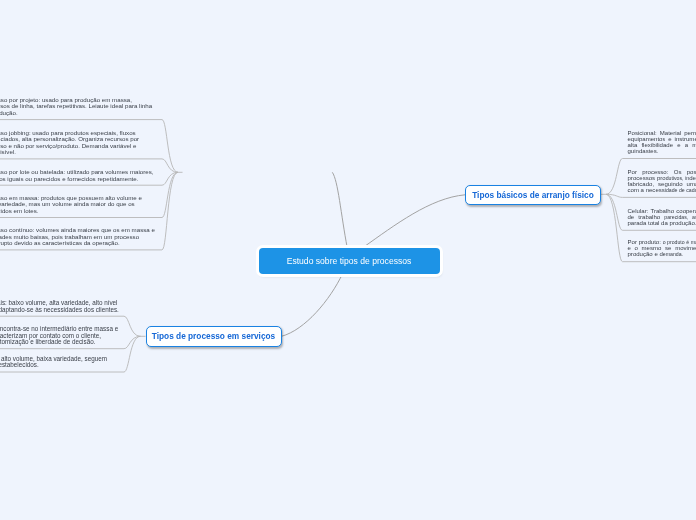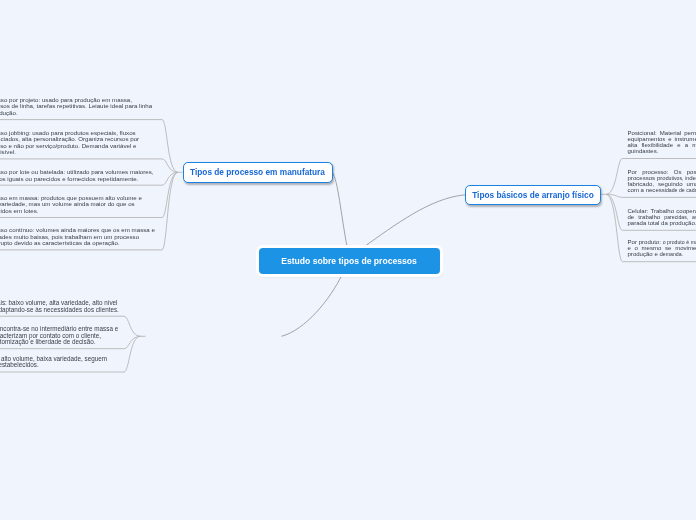--- a/index.html
+++ b/index.html
@@ -4,21 +4,21 @@
 <style>
 html,body{margin:0;padding:0;}
 body{width:696px;height:520px;background:#eff4fd;font-family:"Liberation Sans",sans-serif;
  overflow:hidden;position:relative;}
 #stage{position:absolute;left:0;top:0;width:696px;height:520px;overflow:hidden;}
 svg#links{position:absolute;left:0;top:0;width:696px;height:520px;}
 .node{position:absolute;border:1.6px solid #1a82e2;background:#fff;border-radius:5px;
  color:#1668d6;font-weight:bold;display:flex;align-items:center;justify-content:center;
  box-shadow:1px 1.5px 2px rgba(0,0,0,.28);box-sizing:border-box;white-space:nowrap;}
 .center-node{position:absolute;background:#1d93e6;color:#fff;border-radius:4px;display:flex;
- align-items:center;justify-content:center;font-weight:bold;white-space:nowrap;
+ align-items:center;justify-content:center;font-weight:normal;white-space:nowrap;
  box-shadow:0 0 0 3px #fff,1px 2px 3px rgba(0,0,0,.25);}
 .leaf{position:absolute;color:#3b4049;}
 .leaf.m{font-size:6.16px;line-height:6.5px;left:-18.3px;width:174px;}
 .leaf.s{font-size:6.3px;line-height:6.5px;left:-55.8px;width:178px;}
 .leaf.a{font-size:6.05px;line-height:6.05px;left:627.5px;width:140px;text-align:justify;}
 .leaf.a .sm{font-size:5.2px;}
 </style>
 </head>
 <body>
 
@@ -52,17 +52,17 @@
 <div class="leaf s" style="top:300.0px;">Serviços profissionais: baixo volume, alta variedade, alto nível de customização, adaptando-se às necessidades dos clientes.</div>
 <div class="leaf s" style="top:326.0px;">Lojas de serviços: encontra-se no intermediário entre massa e profissionais, se caracterizam por contato com o cliente, personalização, customização e liberdade de decisão.</div>
 <div class="leaf s" style="top:355.8px;">Serviços de massa: alto volume, baixa variedade, seguem procedimentos pré-estabelecidos.</div>
 <div class="leaf a" style="top:129.9px;"><span>Posicional: Material permanece estacionário, e os equipamento</span><span class="sm">s</span><span> e instrumentos vão até ele. Possui alta flexibilidade e a movimentação é feita por guindastes.</span></div>
 <div class="leaf a" style="top:168.8px;"><span>Por processo: Os postos são agrupados por processos pro</span><span class="sm">dutivos, in</span><span>dependente do produto a ser fabricado, seguindo uma sequência determinada com a necess</span><span class="sm">idade de cada produto.</span></div>
 <div class="leaf a" style="top:207.8px;"><span>Celular: Trabalho cooperativo, com várias estações de trabalho </span><span class="sm">parecidas, as</span><span> quais não geram uma parada total da produção.</span></div>
 <div class="leaf a" style="top:239.2px;"><span>Por produto: </span><span class="sm">o produto é mantido em uma mesma posição</span><span> e o mesmo se movimenta conforme a linha de produção e d</span><span class="sm">emanda.</span></div>
 
 <div class="center-node" style="left:258.5px;top:247.5px;width:181px;height:26.3px;font-size:8.6px;">Estudo sobre tipos de processos</div>
 
-<div class="node" style="left:182.5px;top:162.2px;width:150px;height:20.6px;font-size:8.3px;">Tipos de processo em manufatura</div>
 
+<div class="node" style="left:145.5px;top:326.2px;width:136px;height:20.6px;font-size:8.3px;">Tipos de processo em serviços</div>
 
 <div class="node" style="left:465px;top:184.5px;width:136px;height:20.6px;font-size:8.3px;">Tipos básicos de arranjo físico</div>
 </div>
 
 </body></html>

